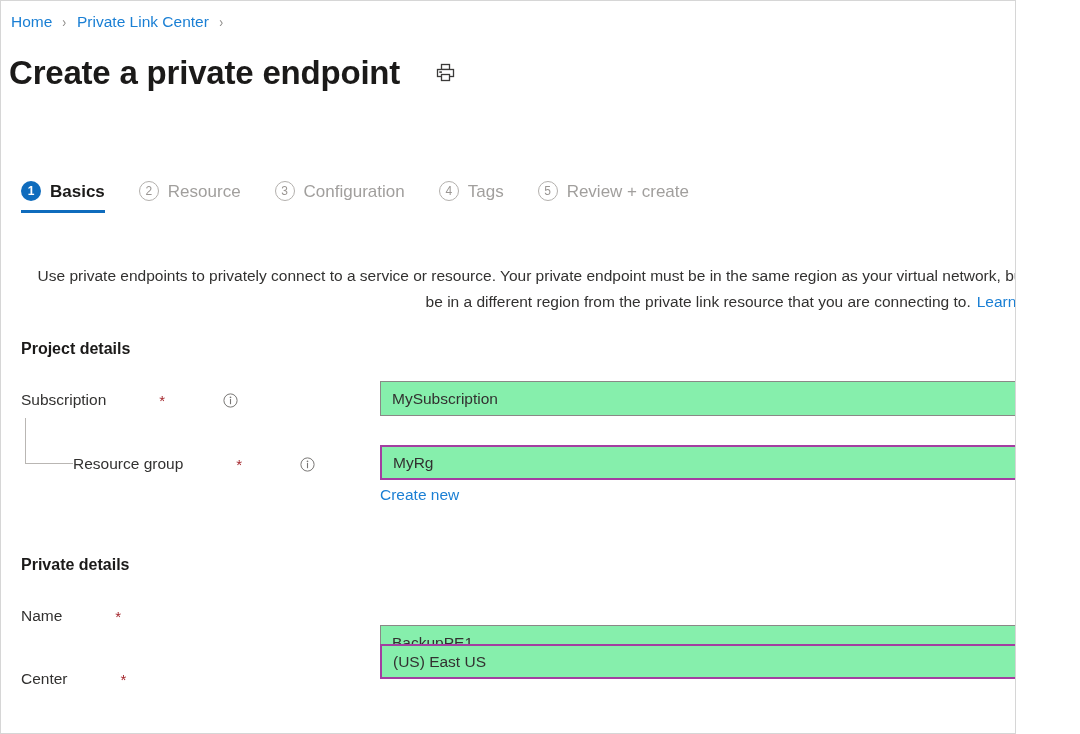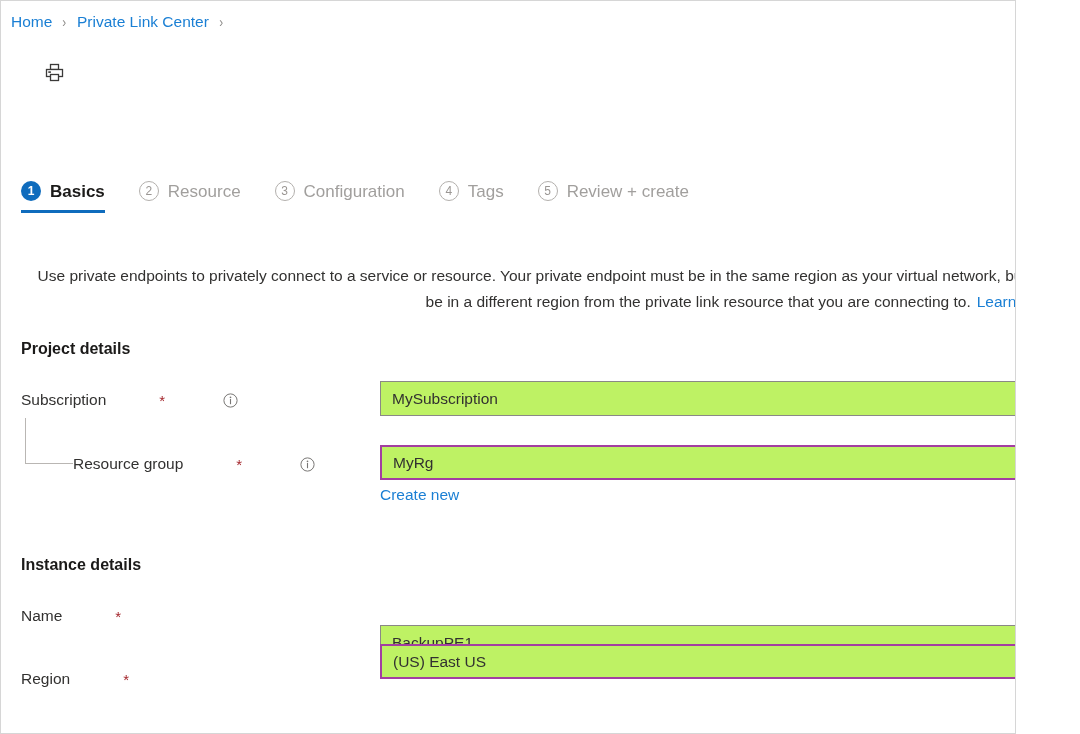--- a/index.html
+++ b/index.html
@@ -210,21 +210,21 @@
     box-sizing: border-box;
   }
 
   
   .field {
     position: absolute;
     left: 379px;
     width: 682px;
     height: 35px;
     box-sizing: border-box;
-    background: #bef264;
+    background: #86efac;
     display: flex;
     align-items: center;
     border: 1px solid #8a8886;
     cursor: pointer;
   }
   .field.focused { border: 2px solid #a33ea1; }
   .field-value {
     flex: 1;
     padding-left: 11px;
     font-size: 15.5px;
@@ -261,20 +261,21 @@
 <div id="page">
 
   <nav class="breadcrumb">
     <span class="crumb-link">Home</span>
     <span class="crumb-sep">›</span>
     <span class="crumb-link">Private Link Center</span>
     <span class="crumb-sep">›</span>
   </nav>
 
   <div class="title-row">
+    <h1 class="page-title">Create a private endpoint</h1>
     <button class="print-btn" aria-label="Print">
       <svg width="21" height="21" viewBox="0 0 21 21" fill="none">
         <rect x="6.5" y="2.5" width="8" height="5" stroke="#3b3a39" stroke-width="1.3" fill="#ffffff"></rect>
         <rect x="2.5" y="7.5" width="16" height="7" stroke="#3b3a39" stroke-width="1.3" fill="#ffffff"></rect>
         <rect x="6.5" y="12.5" width="8" height="6" stroke="#3b3a39" stroke-width="1.3" fill="#ffffff"></rect>
         <rect x="4.3" y="9.3" width="2.6" height="1.6" fill="#3b3a39"></rect>
       </svg>
     </button>
   </div>
 
@@ -353,38 +354,38 @@
     <span class="field-value">MyRg</span>
     <span class="field-affix">
       <svg width="15" height="15" viewBox="0 0 15 15" fill="none">
         <path d="M2.2 4.8 L7.5 10.1 L12.8 4.8" stroke="#201f1e" stroke-width="1.35" fill="none"></path>
       </svg>
     </span>
   </div>
 
   <div class="create-new-link">Create new</div>
 
-  <div class="section-head" id="head-instance">Instance details</div>
+  <div class="section-head" id="head-instance">Private details</div>
 
   <div class="form-label" id="label-name">
     <span>Name</span>
     <span class="req-star">*</span>
   </div>
 
   <div class="field" id="field-name">
     <span class="field-value">BackupPE1</span>
     <span class="field-affix">
       <svg width="17" height="17" viewBox="0 0 17 17" fill="none">
         <path d="M3 8.8 L6.6 12.6 L14 3.9" stroke="#4caf28" stroke-width="1.5" fill="none"></path>
       </svg>
     </span>
   </div>
 
   <div class="form-label" id="label-region">
-    <span>Region</span>
+    <span>Center</span>
     <span class="req-star">*</span>
   </div>
 
   <div class="field focused" id="field-region">
     <span class="field-value">(US) East US</span>
     <span class="field-affix">
       <svg width="15" height="15" viewBox="0 0 15 15" fill="none">
         <path d="M2.2 4.8 L7.5 10.1 L12.8 4.8" stroke="#201f1e" stroke-width="1.35" fill="none"></path>
       </svg>
     </span>

